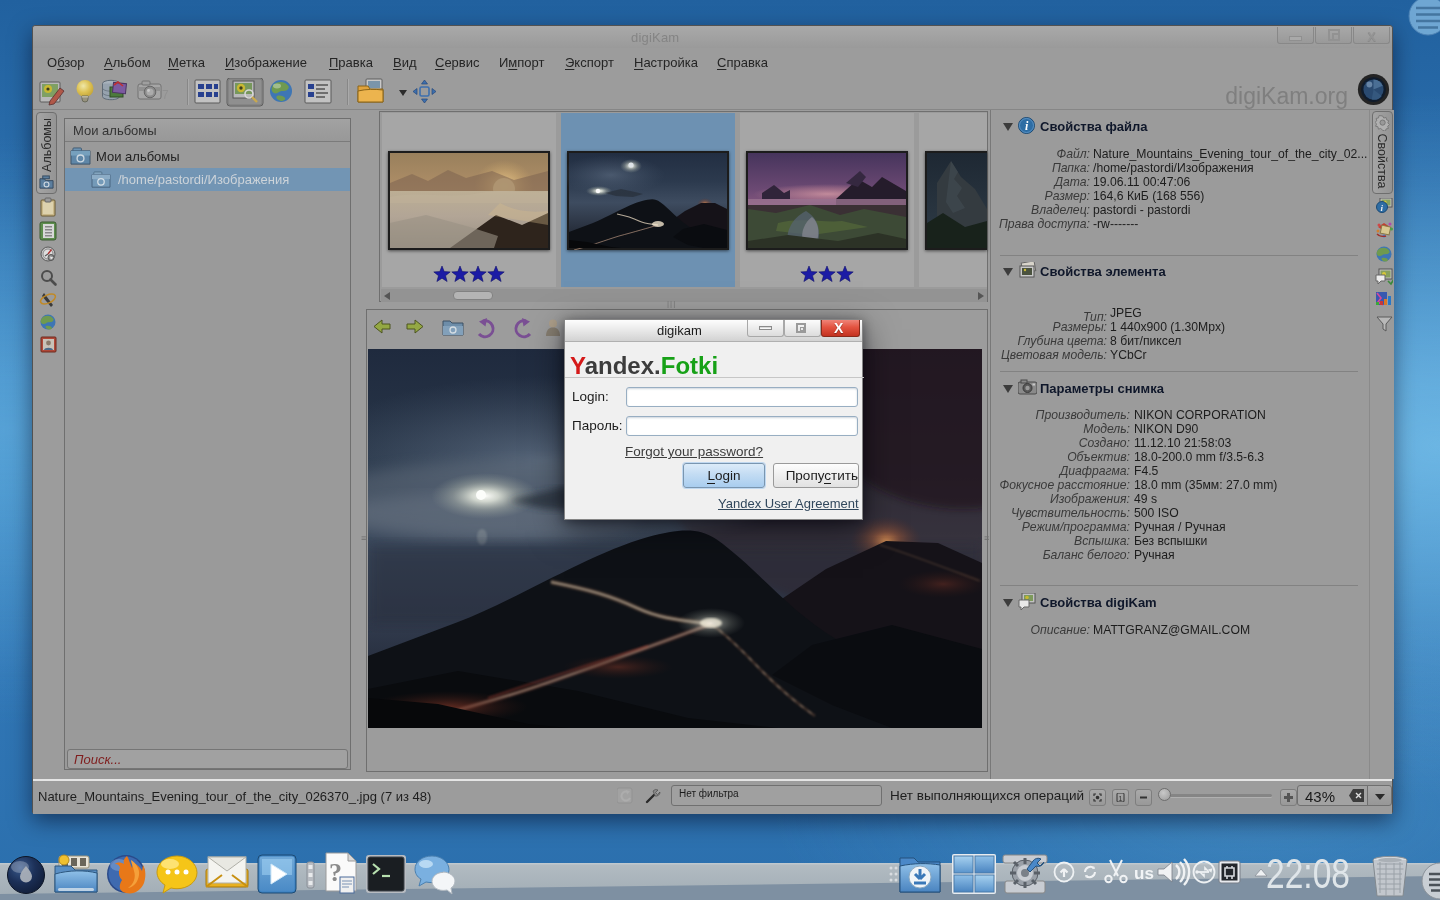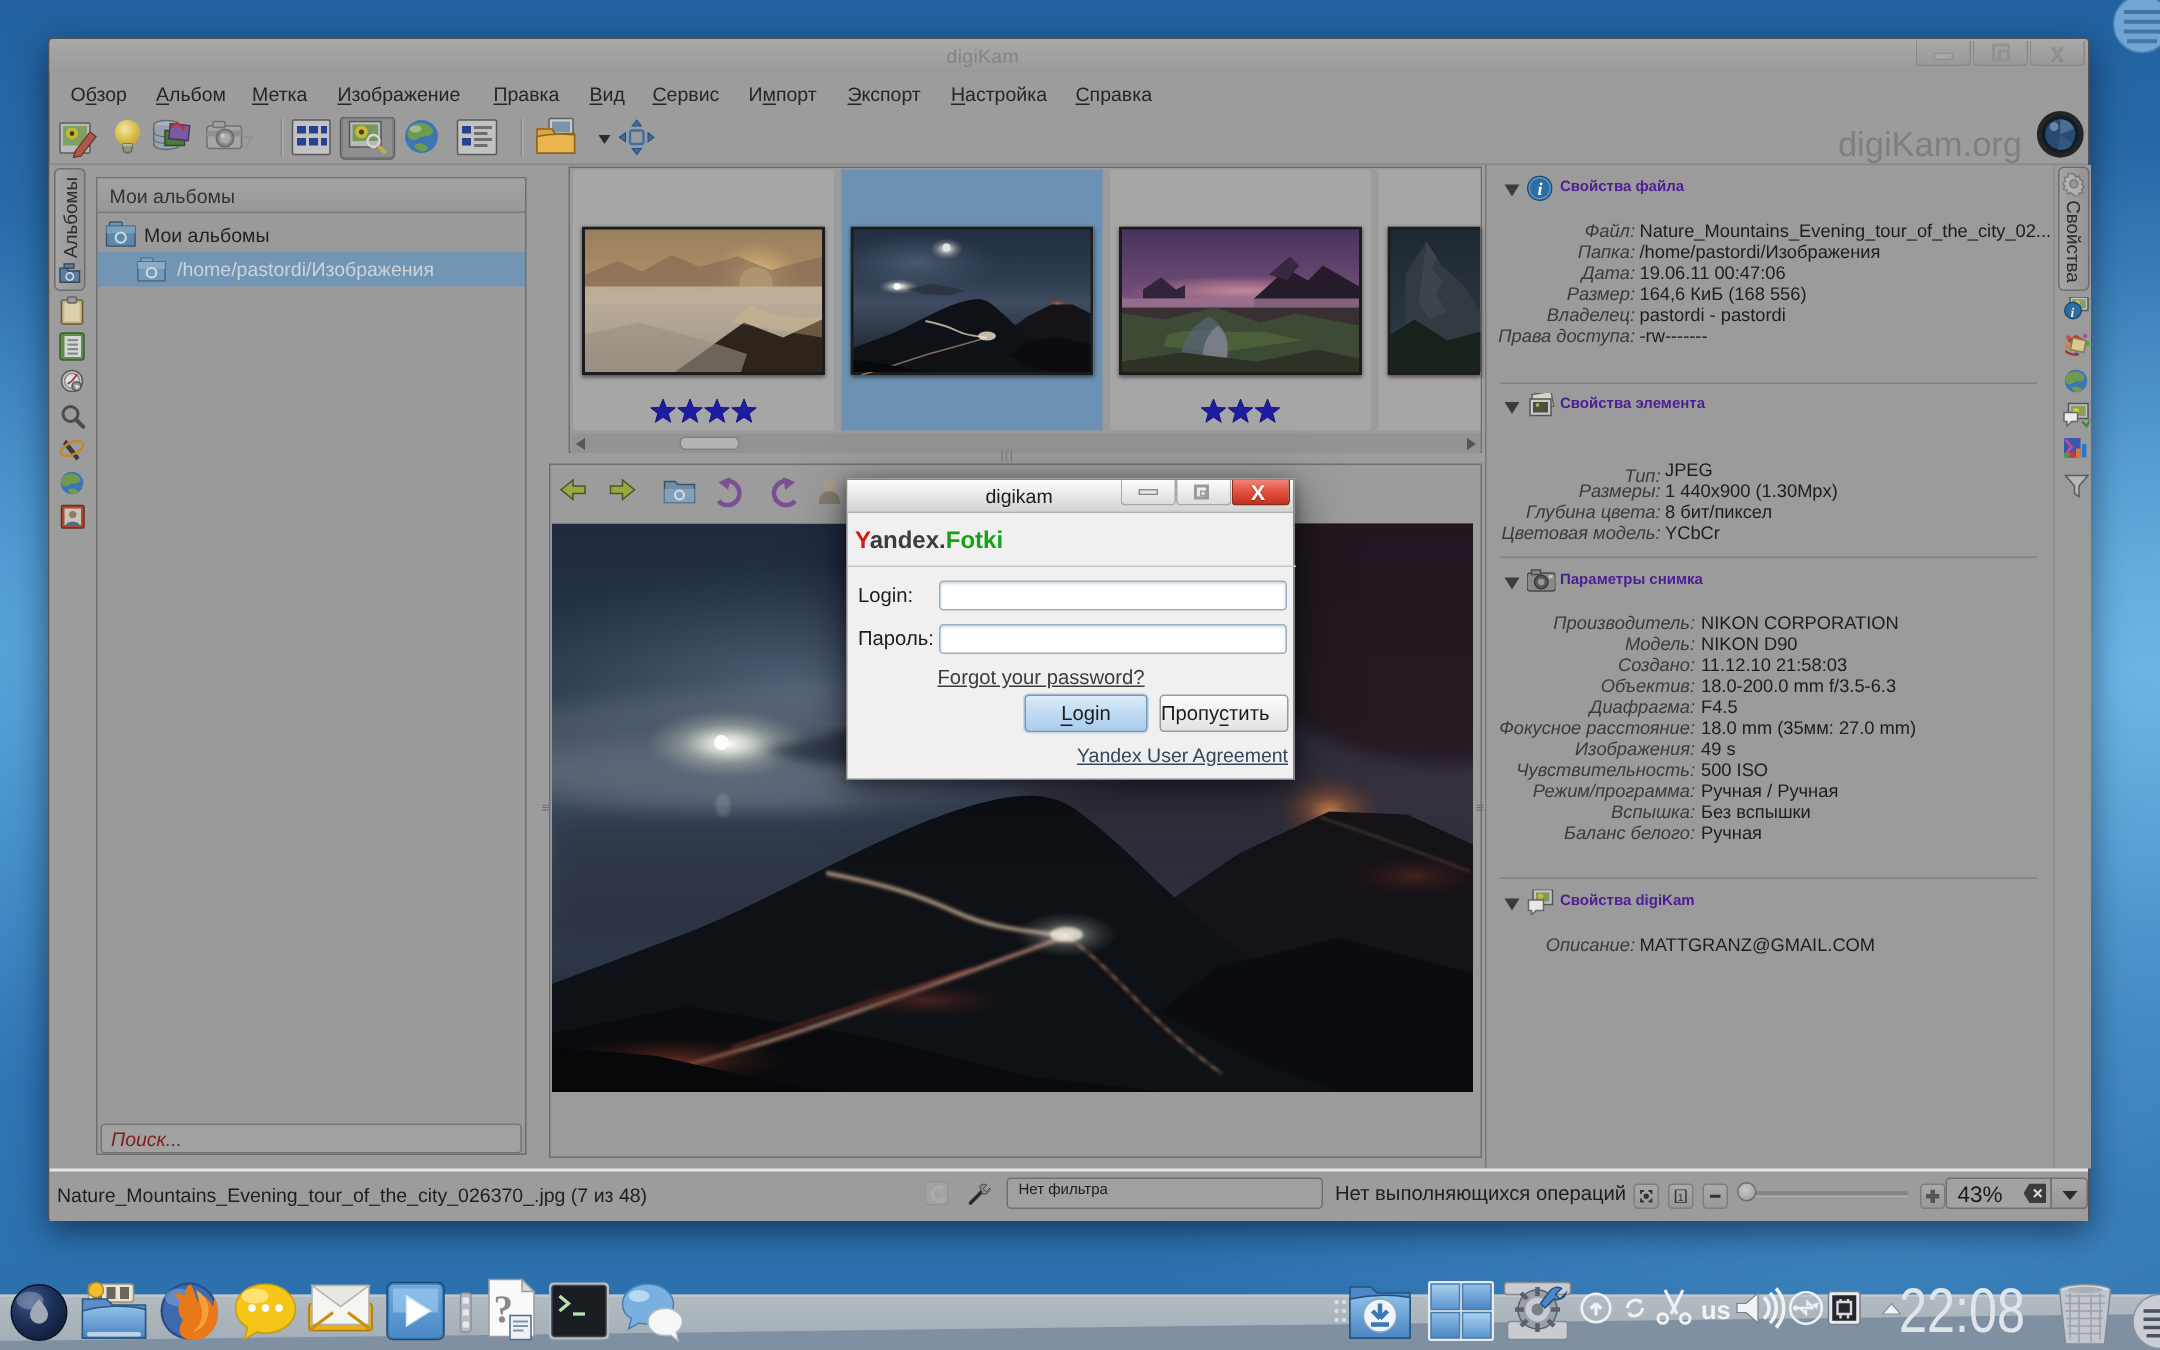--- a/index.html
+++ b/index.html
@@ -28,35 +28,35 @@
 .vtext{position:absolute;width:64px;text-align:center;font-size:12.5px;color:#2b2b2b;transform:rotate(-90deg);transform-origin:center;white-space:nowrap}
 #dklogo{position:absolute;right:44px;top:8px;font-size:23px;color:#7f7f7f}
 #thumbbar{left:346px;top:1px;width:609px;height:191px;border:1px solid #6f6f6f;background:#9b9b9b}
 #preview{left:333px;top:199px;width:622px;height:463px;border:1px solid #6f6f6f;background:#9c9c9c}
 #rightpanel{left:959px;top:0;width:377px;height:669px;background:#9b9b9b;font-size:12.2px;overflow:hidden}
 #righttabs{left:1336px;top:0;width:25px;height:669px;background:#9b9b9b;border-left:1px solid #8a8a8a}
 .sarrow{width:0;height:0;border-style:solid}
 .thumbimg{box-shadow:0 1px 3px rgba(0,0,0,.55)}
 .lbl{position:absolute;font-style:italic;color:#3a3a3a;white-space:nowrap}
 .val{position:absolute;color:#1d1d1d;white-space:nowrap}
-.shead{position:absolute;font-weight:bold;font-size:10px;color:#4c1d95;white-space:nowrap}
+.shead{position:absolute;font-weight:bold;font-size:13px;color:#0f172a;white-space:nowrap}
 .tri{position:absolute;width:0;height:0;border-style:solid;border-width:8px 5px 0 5px;border-color:#3c3c3c transparent transparent transparent}
 .hsep{position:absolute;height:1px;background:#828282;width:358px;left:8px}
 .sbtn{width:17px;height:17px;border:1px solid #7e7e7e;border-radius:3px;background:linear-gradient(180deg,#aaa,#989898);text-align:center;line-height:13px}
 .sbtn svg{margin-top:3px}
 .vtext2{position:absolute;width:58px;text-align:center;font-size:12.5px;color:#2b2b2b;transform:rotate(90deg);transform-origin:center;white-space:nowrap}
 #taskbar{left:0;top:840px;width:1440px;height:60px}
 #cashew-top{left:1402px;top:-6px;width:44px;height:46px}
 #dlg{left:564px;top:319px;width:299px;height:201px;background:#f0f0f0;border:1px solid #858585;box-shadow:0 10px 32px rgba(0,0,10,.55),0 2px 10px rgba(0,0,10,.4)}
 #dtitle{left:0;top:0;width:100%;height:22px;background:linear-gradient(180deg,#fdfdfd 0,#e8e8e8 50%,#d2d2d2 100%);border-bottom:1px solid #b0b0b0}
 .dbtn{top:0;width:37px;height:17px;background:linear-gradient(180deg,#fcfcfc,#dcdcdc);border:1px solid #a8a8a8;border-top:none;border-radius:0 0 3px 3px}
 .dinput{width:232px;height:20px;background:#fff;border:1px solid #98aec2;border-radius:3px;box-shadow:inset 0 1px 2px rgba(60,90,120,.25)}
 .dlink{font-size:13.5px;color:#3c3c3c;text-decoration:underline;white-space:nowrap}
 #loginbtn{left:118px;top:143px;width:82px;height:25px;background:linear-gradient(180deg,#dcebf9 0,#c3dcf3 45%,#a9cdef 100%);border:1px solid #7a96b0;border-radius:3px;text-align:center;font-size:13.5px;color:#1c1c1c;line-height:24px;box-shadow:0 0 0 1px rgba(160,200,240,.6)}
-#skipbtn{left:208px;top:143px;width:86px;height:25px;background:linear-gradient(180deg,#fdfdfd 0,#f0f0f0 45%,#e2e2e2 100%);border:1px solid #9a9a9a;border-radius:3px;text-align:left;font-size:13.5px;color:#1c1c1c;line-height:24px}
+#skipbtn{left:208px;top:143px;width:86px;height:25px;background:linear-gradient(180deg,#fdfdfd 0,#f0f0f0 45%,#e2e2e2 100%);border:1px solid #9a9a9a;border-radius:3px;text-align:right;font-size:13.5px;color:#1c1c1c;line-height:24px}
 </style>
 </head>
 <body>
 
 <div class="ab" id="cashew-top"><svg width="44" height="46" viewBox="0 0 44 46">
 <circle cx="26" cy="22" r="19" fill="#7db3dc" opacity=".85" stroke="#5588b8"></circle>
 <g stroke="#3a6a94" stroke-width="2.6" opacity=".8">
         <path d="M14 14h24M14 20.5h24M14 27h24M16 33.5h20"></path>
       </g>
 </svg></div>
@@ -707,21 +707,21 @@
         <span class="ab" style="left:11px;top:6px;width:13px;height:4px;border:1px solid #8a8a8a;background:#fafafa;box-shadow:inset 0 1px 1px rgba(0,0,0,.15)"></span>
       </div>
     <div class="ab dbtn" style="left:219px">
         <span class="ab" style="left:11px;top:3px;width:10px;height:10px;border:2px solid #9a9a9a"></span>
         <span class="ab" style="left:15px;top:7px;width:4px;height:4px;border:1px solid #9a9a9a"></span>
       </div>
     <div class="ab dbtn" style="left:256px;width:39px;background:linear-gradient(180deg,#ef8478 0,#e35340 45%,#c33220 100%);border-color:#8a2a1a">
         <span class="ab" style="left:12px;top:0px;font-weight:bold;font-size:14px;color:#fff;text-shadow:0 1px 1px rgba(0,0,0,.4)">X</span>
       </div>
   </div>
-  <div class="ab" style="left:5px;top:32px;font-size:16px;font-weight:bold;letter-spacing:0"><span style="color:#d51919">Y</span><span style="color:#3c3c3c">andex.</span><span style="color:#17a117">Fotki</span></div>
+  <div class="ab" style="left:5px;top:32px;font-size:24px;font-weight:bold;letter-spacing:0"><span style="color:#d51919">Y</span><span style="color:#3c3c3c">andex.</span><span style="color:#17a117">Fotki</span></div>
   <div class="ab" style="left:0;top:57px;width:299px;height:1px;background:#c6c6c6"></div>
   <span class="ab" style="left:7px;top:69px;font-size:13.5px;color:#1c1c1c">Login:</span>
   <div class="ab dinput" style="left:61px;top:67px"></div>
   <span class="ab" style="left:7px;top:98px;font-size:13.5px;color:#1c1c1c">Пароль:</span>
   <div class="ab dinput" style="left:61px;top:96px"></div>
   <a class="ab dlink" style="left:60px;top:124px">Forgot your password?</a>
   <div class="ab" id="loginbtn"><span style="border-bottom:1px solid #1c1c1c">L</span>ogin</div>
   <div class="ab" id="skipbtn">Пропу<span style="border-bottom:1px solid #1c1c1c">с</span>тить</div>
   <a class="ab dlink" style="left:153px;top:176px;color:#31475c;font-size:13px">Yandex User Agreement</a>
 </div>

